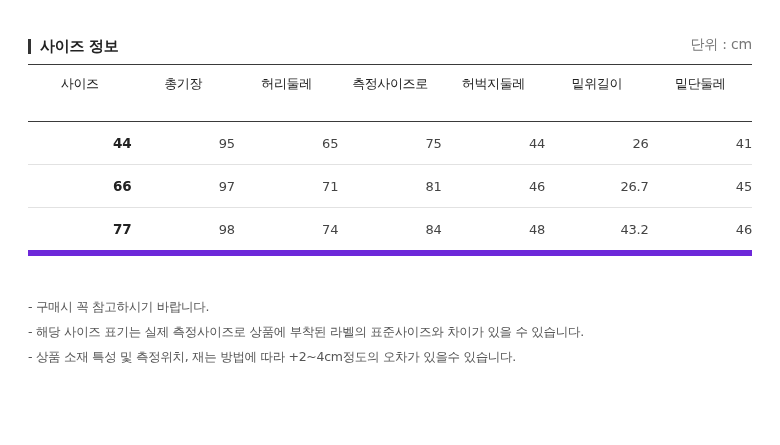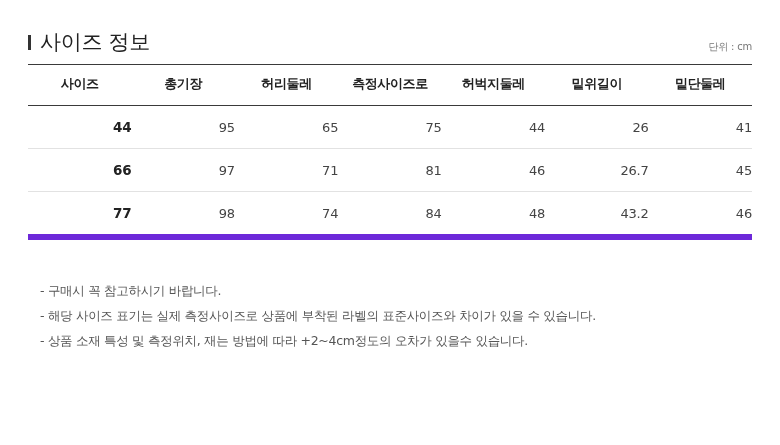--- a/index.html
+++ b/index.html
@@ -36,44 +36,44 @@
     align-items: center;
     gap: 9px;
   }
   .title-bar {
     display: inline-block;
     width: 3px;
     height: 15px;
     background: #333333;
   }
   .title-text {
-    font-size: 21px;
-    font-weight: normal;
+    font-size: 15px;
+    font-weight: bold;
     letter-spacing: -0.3px;
     color: #222222;
     text-align: right;
   }
   .unit-text {
-    font-size: 10px;
+    font-size: 14px;
     color: #777777;
     letter-spacing: -0.2px;
     padding-bottom: 2px;
   }
 
   
   table.size-table {
     width: 100%;
     border-collapse: collapse;
     table-layout: fixed;
   }
   table.size-table thead th {
     font-size: 13px;
-    font-weight: bold;
+    font-weight: normal;
     color: #222222;
-    padding: 10px 0 12px 0;
+    padding: 10px 0 28px 0;
     text-align: center;
     letter-spacing: -0.4px;
     border-bottom: 1px solid #3a3a3a;
     border-top: 1px solid #3a3a3a;
   }
   table.size-table tbody td {
     font-size: 13px;
     color: #444444;
     text-align: right;
     padding: 13px 0;
@@ -85,21 +85,20 @@
     color: #222222;
     font-size: 13.5px;
   }
   table.size-table tbody tr:last-child td {
     border-bottom: 6px solid #6d28d9;
   }
 
   
   .notes {
     margin-top: 38px;
-    margin-left: 12px;
   }
   .note-line {
     font-size: 12.5px;
     color: #555555;
     line-height: 25px;
     letter-spacing: -0.3px;
     white-space: nowrap;
   }
 </style>
 </head>

